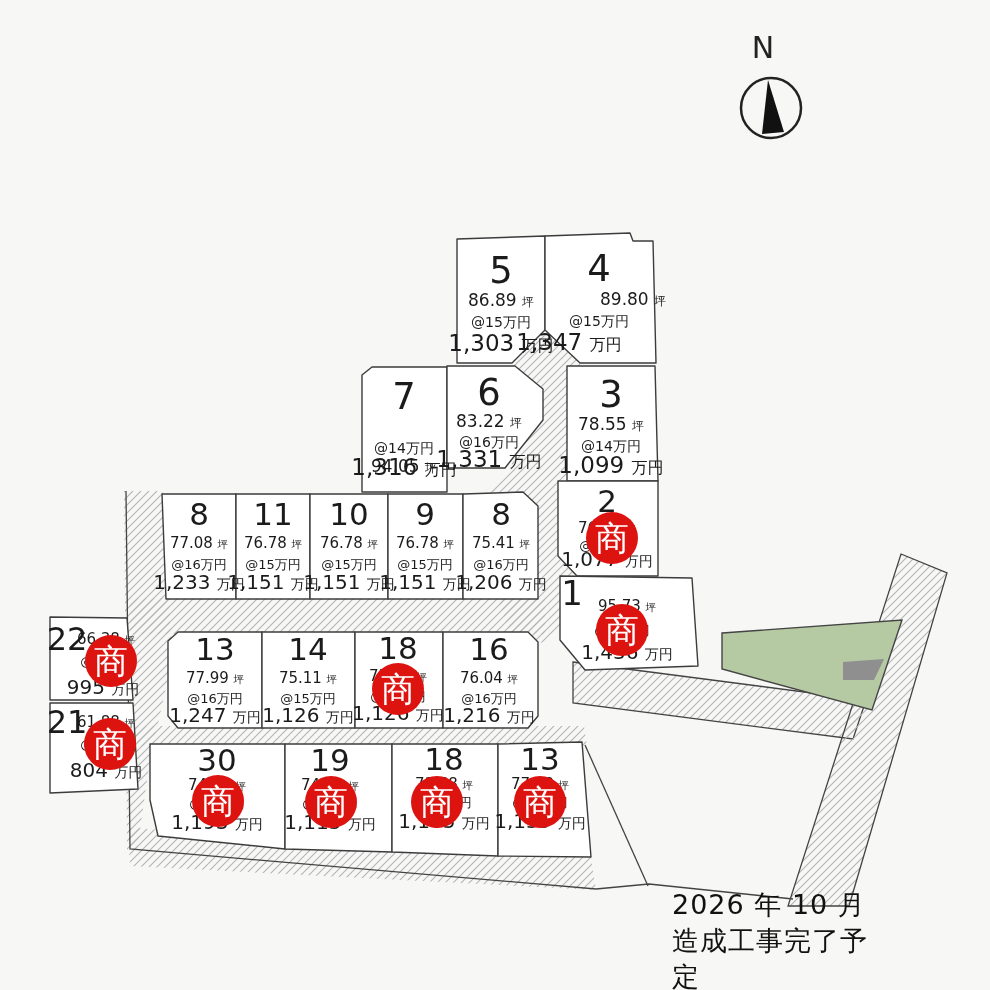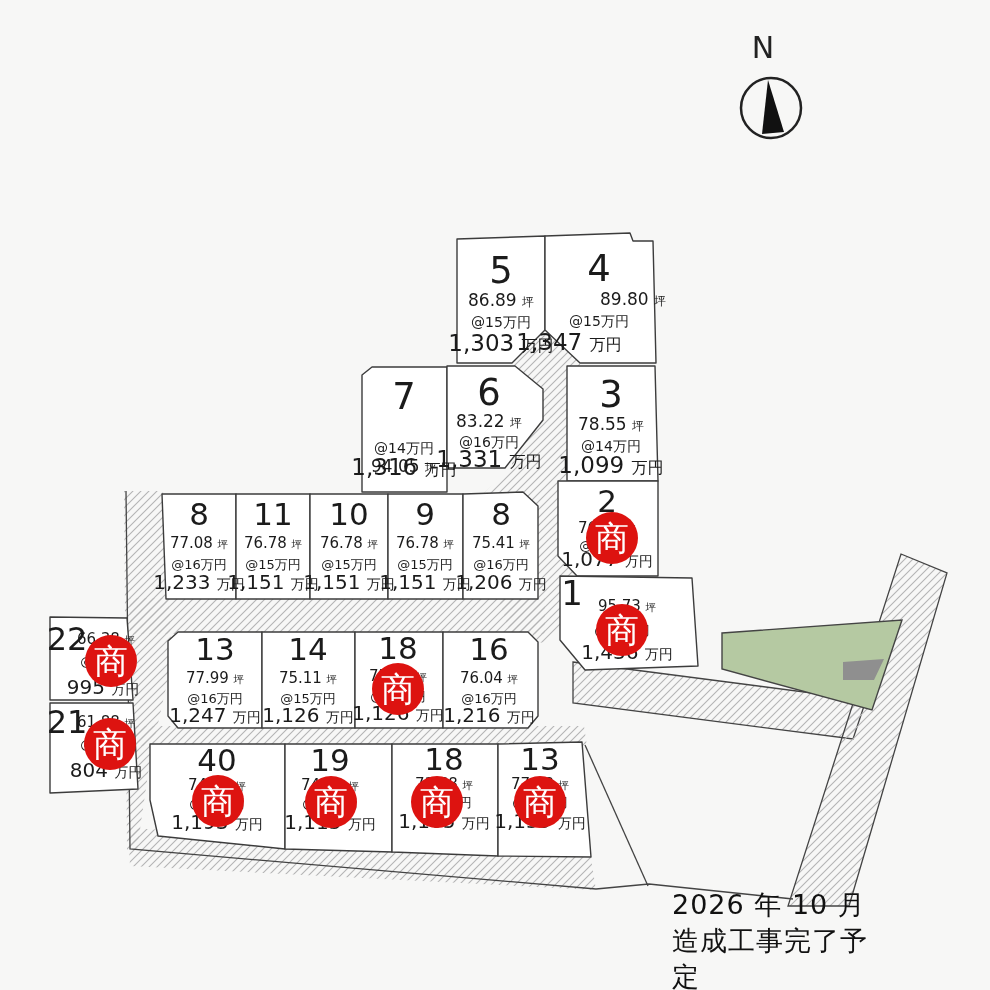--- a/index.html
+++ b/index.html
@@ -169,21 +169,21 @@
       <div class="txt num-med" style="left: 444px; top: 759px;">18</div>
       <div class="txt area-med" style="left: 444px; top: 784px;">73.68 <span class="u">坪</span></div>
       <div class="txt rate-med" style="left: 444px; top: 802px;">@15万円</div>
       <div class="txt price-med" style="left: 444px; top: 821px;">1,105 <span class="u">万円</span></div>
       <div class="badge" style="left: 437px; top: 802px;">商</div>
       <div class="txt num-med" style="left: 330px; top: 760px;">19</div>
       <div class="txt area-med" style="left: 330px; top: 785px;">74.33 <span class="u">坪</span></div>
       <div class="txt rate-med" style="left: 330px; top: 803px;">@15万円</div>
       <div class="txt price-med" style="left: 330px; top: 822px;">1,115 <span class="u">万円</span></div>
       <div class="badge" style="left: 331px; top: 802px;">商</div>
-      <div class="txt num-med" style="left: 217px; top: 760px;">40</div>
+      <div class="txt num-med" style="left: 217px; top: 760px;">30</div>
       <div class="txt area-med" style="left: 217px; top: 785px;">74.56 <span class="u">坪</span></div>
       <div class="txt rate-med" style="left: 217px; top: 803px;">@16万円</div>
       <div class="txt price-med" style="left: 217px; top: 822px;">1,193 <span class="u">万円</span></div>
       <div class="badge" style="left: 218px; top: 801px;">商</div>
       <div class="txt num-med" style="left: 67px; top: 722px; font-size: 32px;">21</div>
       <div class="txt area-med" style="left: 106px; top: 722px;">61.88 <span class="u">坪</span></div>
       <div class="txt rate-med" style="left: 108px; top: 744px;">@13万円</div>
       <div class="txt price-med" style="left: 106px; top: 770px;">804 <span class="u">万円</span></div>
       <div class="badge" style="left: 110px; top: 744px;">商</div>
       <div class="txt num-med" style="left: 67px; top: 639px; font-size: 32px;">22</div>

